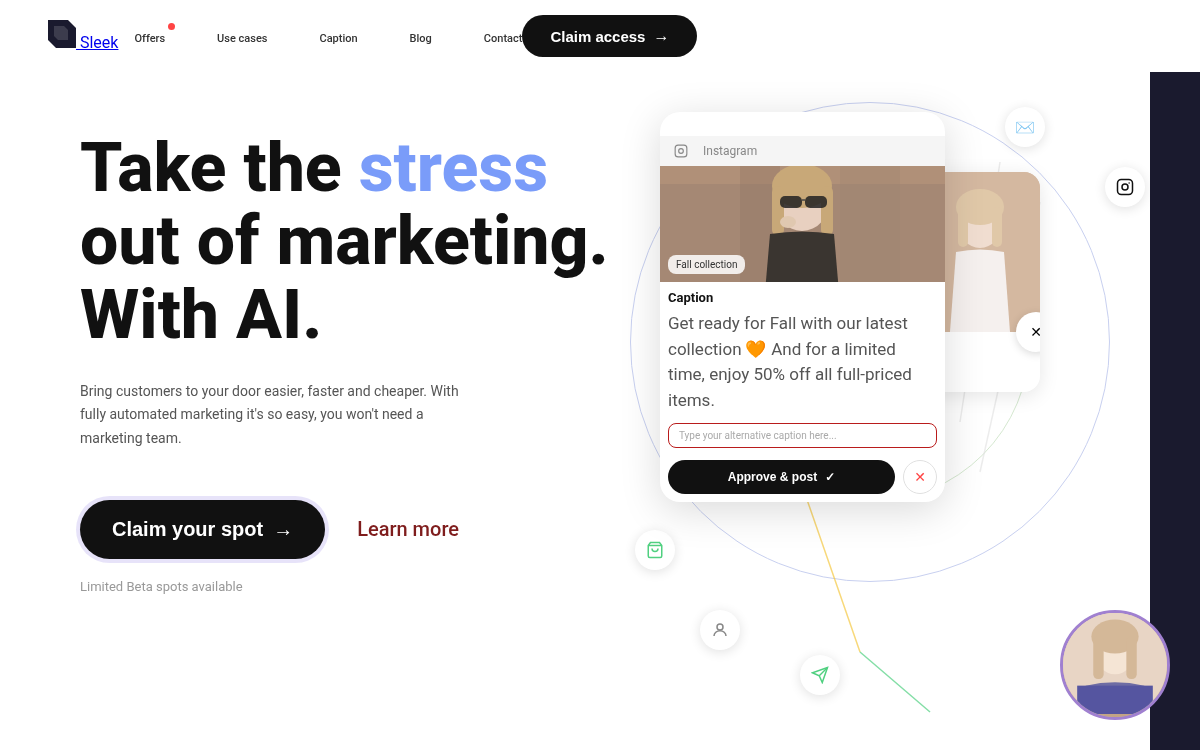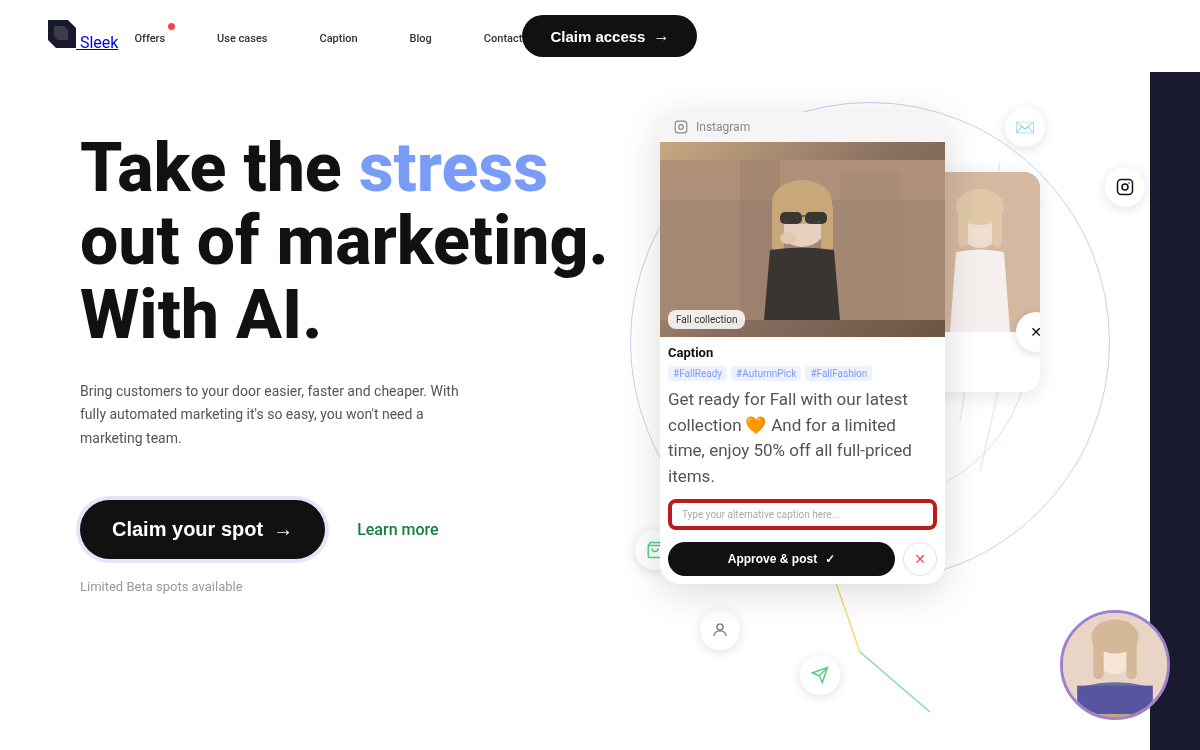--- a/index.html
+++ b/index.html
@@ -116,22 +116,22 @@
     }
     .claim-spot-btn::before {
       content: '';
       position: absolute;
       inset: -4px;
       border-radius: 44px;
       background: rgba(120, 100, 220, 0.18);
       z-index: -1;
     }
     .learn-more-link {
-      font-size: 16px;
-      color: #15803d;
+      font-size: 20px;
+      color: #7f1d1d;
       text-decoration: none;
       font-weight: 500;
     }
     .beta-text {
       font-size: 13px;
       color: #999;
       margin-top: 8px;
     }
 
     
@@ -205,27 +205,28 @@
       border-radius: 20px;
       box-shadow: 0 8px 40px rgba(0,0,0,0.15);
       overflow: hidden;
       z-index: 10;
     }
     .card-topbar {
       background: #f5f5f5;
       padding: 8px 14px;
       display: flex;
       align-items: center;
-      gap: 8px;
+      gap: 15px;
       font-size: 12px;
       color: #888;
+      margin-top: 24px;
     }
     .card-img {
       width: 100%;
-      height: 195px;
+      height: 116px;
       background: linear-gradient(135deg, #c8a882 0%, #8a7060 50%, #6b5545 100%);
       position: relative;
       overflow: hidden;
       display: flex;
       align-items: center;
       justify-content: center;
     }
     .card-label-overlay {
       position: absolute;
       bottom: 8px;
@@ -258,21 +259,21 @@
       border-radius: 4px;
       padding: 2px 5px;
     }
     .card-caption-text {
       font-size: 17px;
       color: #555;
       line-height: 1.5;
       margin-bottom: 10px;
     }
     .card-input-mock {
-      border: 4px solid #b91c1c;
+      border: 1px solid #b91c1c;
       border-radius: 8px;
       padding: 6px 10px;
       font-size: 10px;
       color: #aaa;
       margin-bottom: 12px;
     }
     .card-actions {
       display: flex;
       gap: 8px;
       align-items: center;
@@ -511,25 +512,20 @@
 
           <path d="M110 90 Q142 85 174 90 L180 160 H104 Z" fill="#3a3530"></path>
 
           <ellipse cx="128" cy="78" rx="8" ry="6" fill="#e0c8b0"></ellipse>
         </svg>
         <div class="card-label-overlay">Fall collection</div>
       </div>
 
       <div class="card-body">
         <div class="card-caption-title">Caption</div>
-        <div class="card-tags">
-          <span class="tag">#FallReady</span>
-          <span class="tag">#AutumnPick</span>
-          <span class="tag">#FallFashion</span>
-        </div>
         <div class="card-caption-text">Get ready for Fall with our latest collection 🧡 And for a limited time, enjoy 50% off all full-priced items.</div>
         <div class="card-input-mock">Type your alternative caption here...</div>
         <div class="card-actions">
           <button class="approve-btn">
             <span>Approve &amp; post</span>
             <span>✓</span>
           </button>
           <button class="reject-btn">
             <span>✕</span>
           </button>

